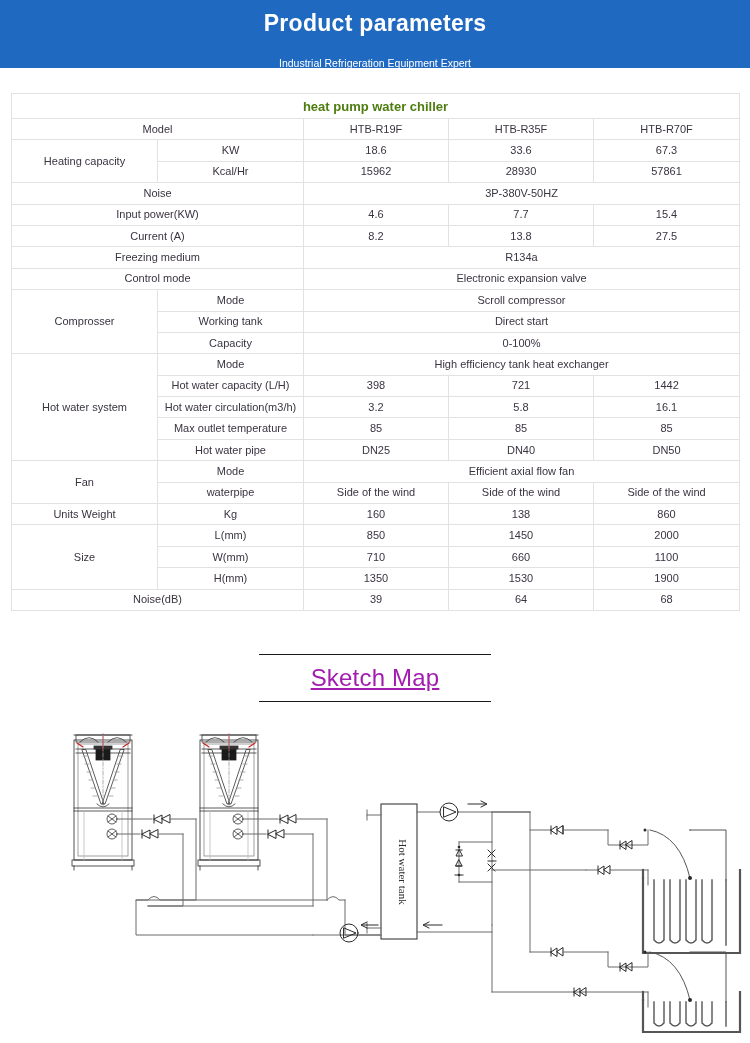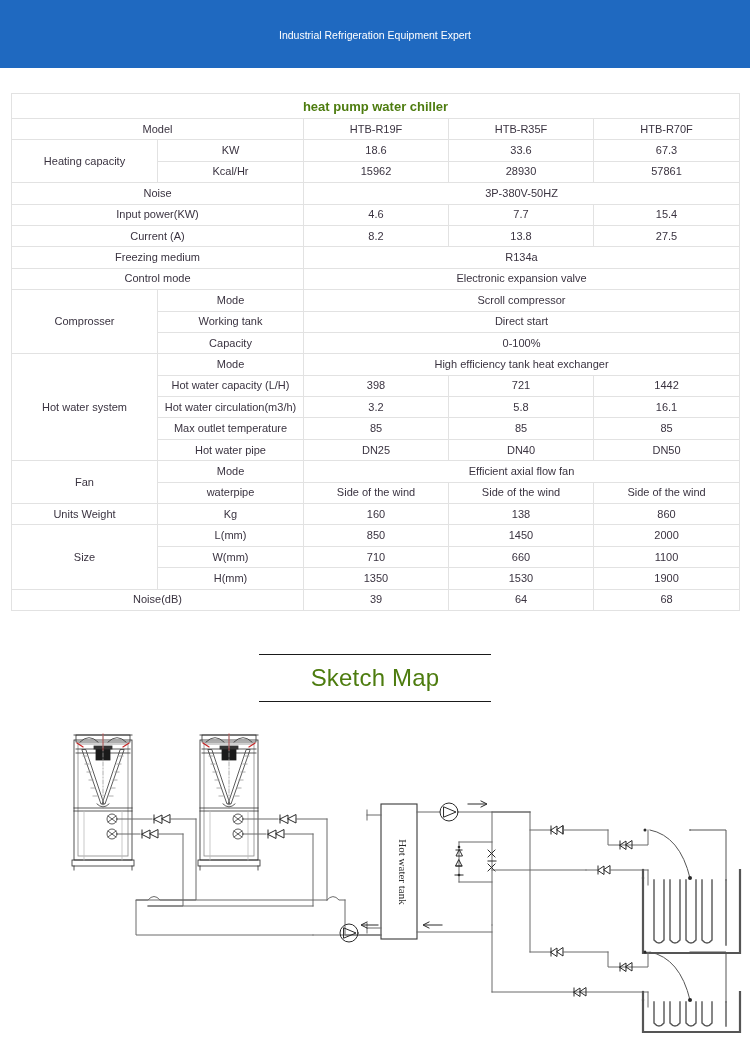--- a/index.html
+++ b/index.html
@@ -77,39 +77,41 @@
   .sketch-head {
     margin: 43px auto 0 auto;
     width: 232px;
     text-align: center;
     border-top: 1.5px solid #1a1a1a;
     border-bottom: 1.5px solid #1a1a1a;
     padding: 9px 0 9px 0;
   }
   .sketch-head span {
     font-size: 24px;
-    color: #4d7c0f;
+    color: #a21caf;
     letter-spacing: .2px;
+    text-decoration: underline;
   }
 
   
   .diagram-wrap {
     margin-top: 18px;
     width: 750px;
     height: 315px;
     position: relative;
   }
   .diagram-wrap svg { display: block; }
 </style>
 </head>
 <body>
 
 <div id="page">
 
   <div class="banner">
+    <div class="banner-title">Product parameters</div>
     <div class="banner-sub">Industrial Refrigeration Equipment Expert</div>
   </div>
 
   <div class="table-wrap">
     <table class="spec">
       <colgroup>
         <col class="col1">
           <col class="col2">
           <col class="col3">
           <col class="col4">

